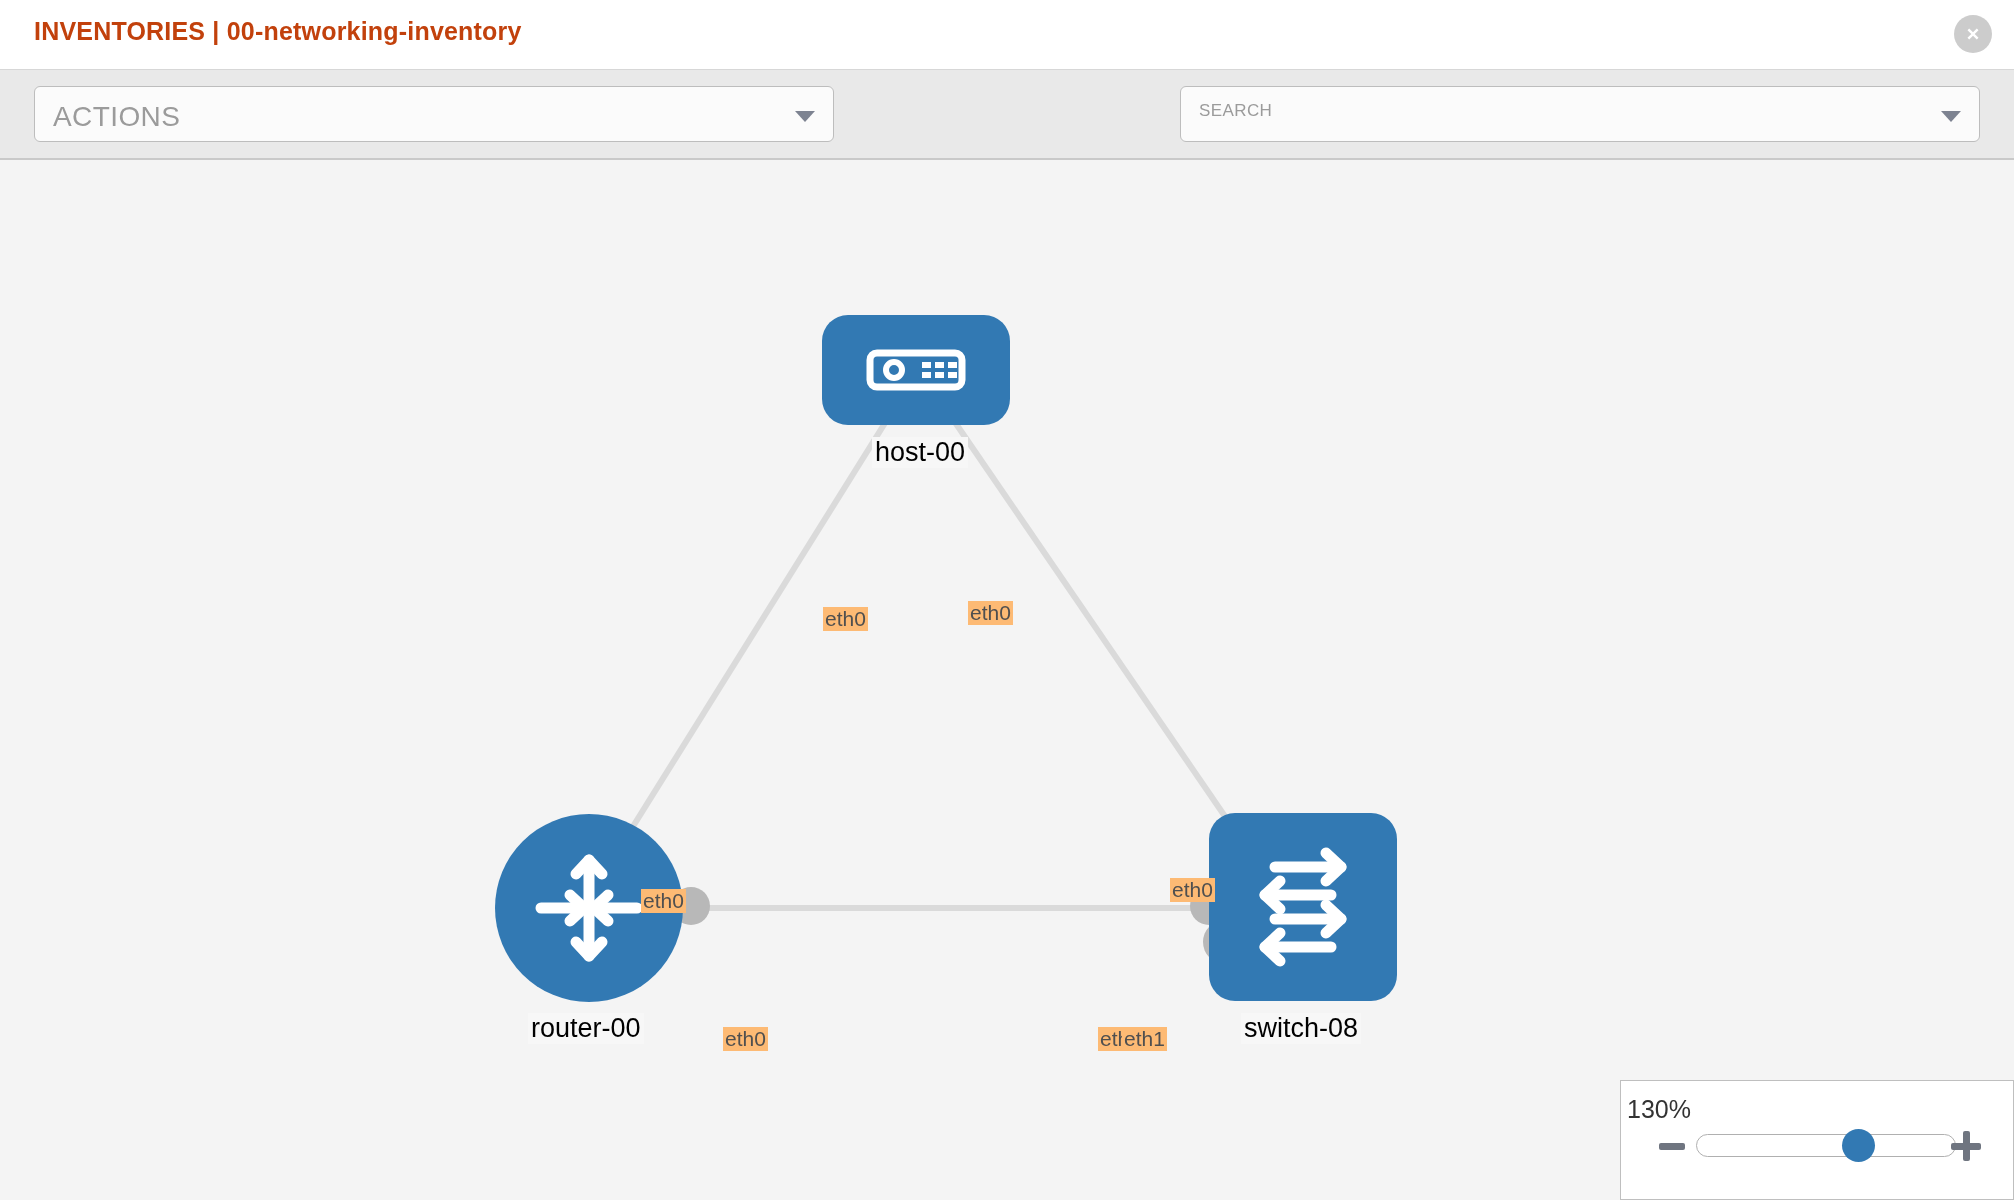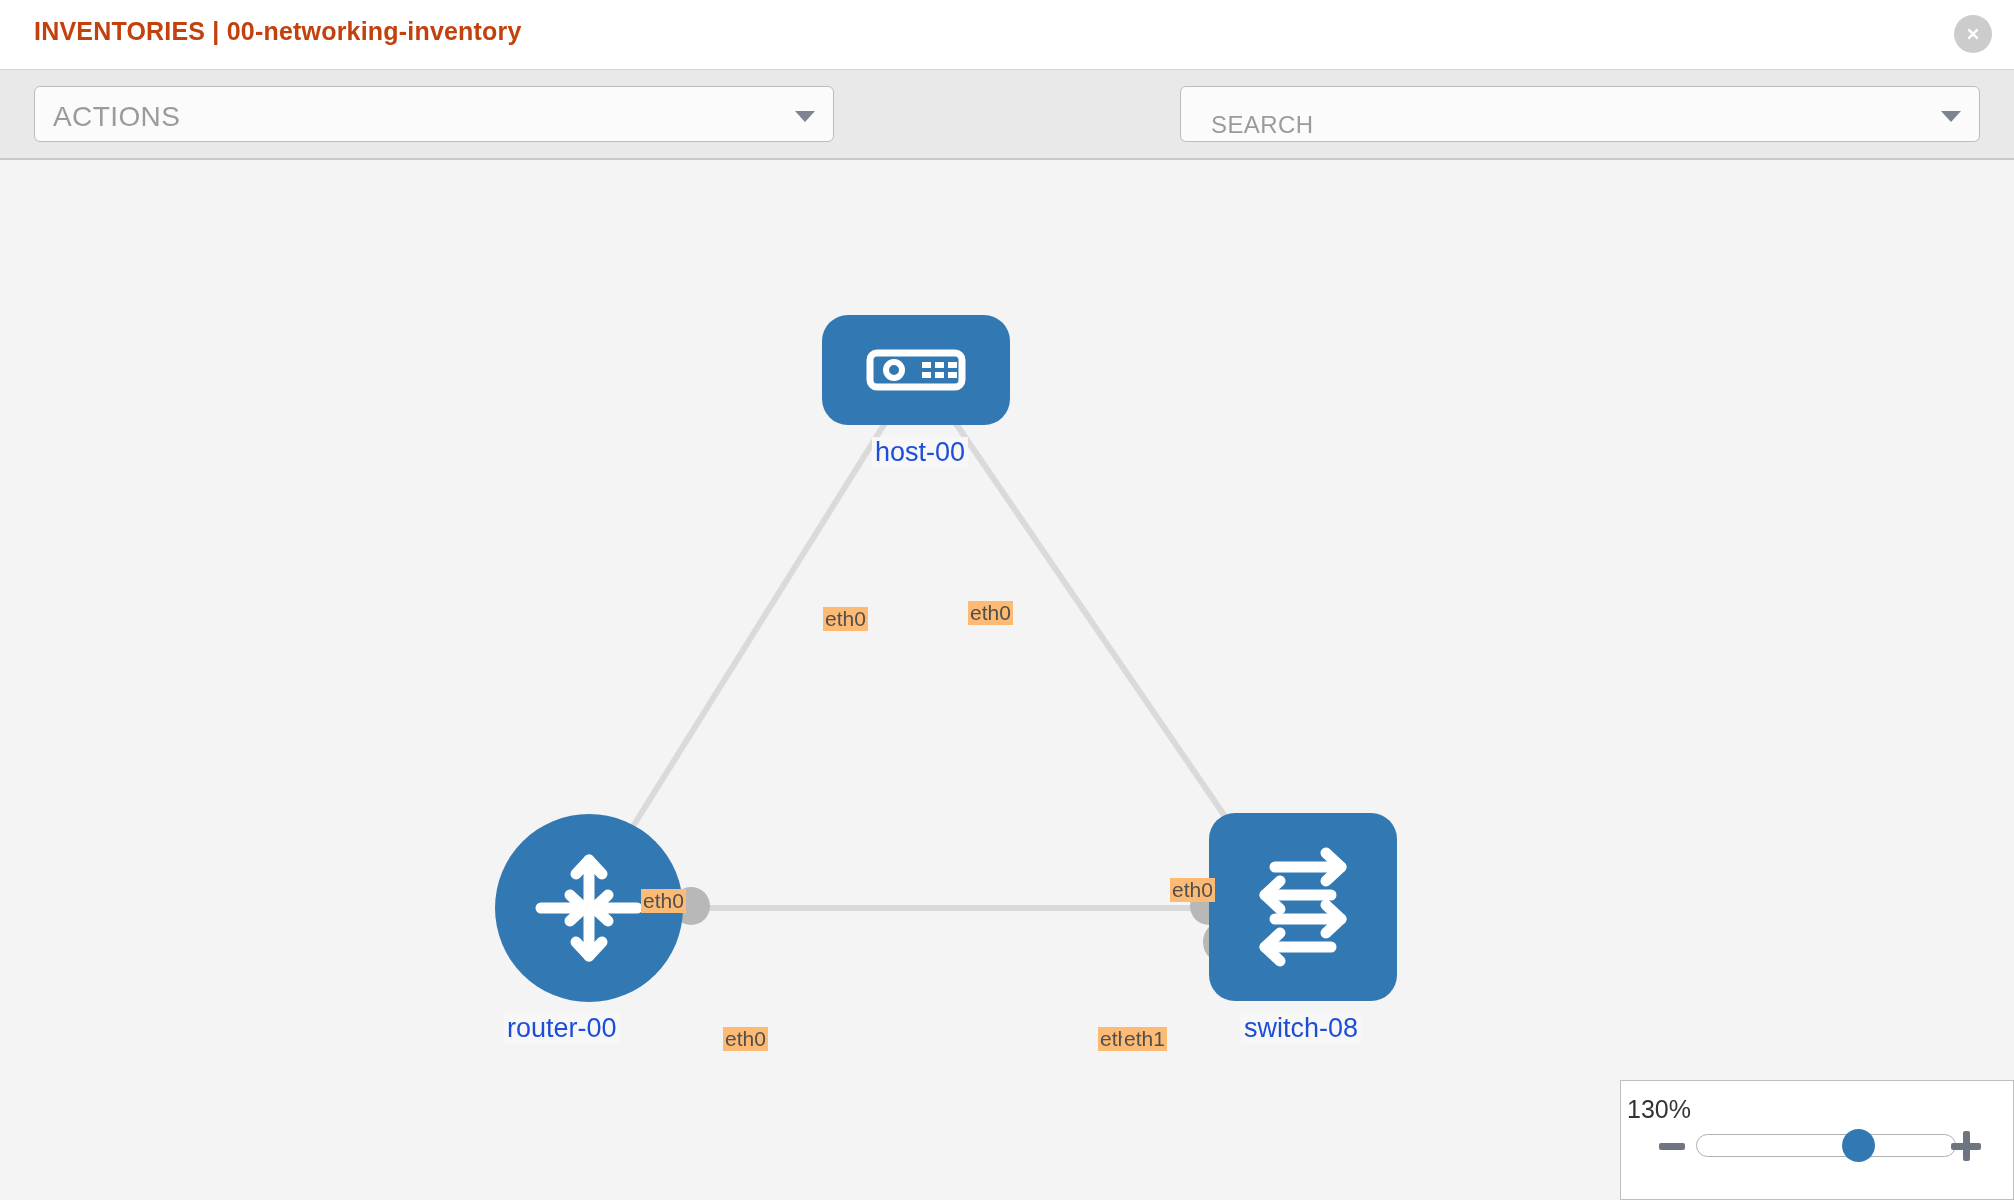--- a/index.html
+++ b/index.html
@@ -69,43 +69,43 @@
 
   .search-box {
     position: absolute; left: 1180px; top: 16px;
     width: 800px; height: 56px;
     background: #fbfbfb;
     border: 1px solid #bdbdbd;
     border-radius: 6px;
     cursor: text;
   }
   .search-box .label {
-    position: absolute; left: 18px; top: 24px;
-    font-size: 24px; color: #9b9b9b; letter-spacing: 0.4px; margin-left: 12px;
+    position: absolute; left: 18px; top: 14px;
+    font-size: 17px; color: #9b9b9b; letter-spacing: 0.4px;
   }
 
   
   .canvas {
     position: absolute; left: 0; top: 160px;
     width: 2014px; height: 1040px;
     background: #f4f4f4;
     overflow: hidden;
   }
   #topology-svg { position: absolute; left: 0; top: 0; }
 
   .edge-label {
     position: absolute;
     font-size: 21px; color: #4f4f4f;
     background: #fdba74;
     padding: 0 2px;
     white-space: nowrap;
   }
   .node-label {
     position: absolute;
-    font-size: 27px; color: #1d4ed8;
+    font-size: 27px; color: #000000;
     background: #f7f7f7;
     padding: 0 3px;
     white-space: nowrap;
   }
 
   
   .node {
     position: absolute;
     background: #3279b3;
     display: flex; align-items: center; justify-content: center;
@@ -242,21 +242,21 @@
           <path d="M47 94 L60 108 L73 94"></path>
 
           <path d="M12 60 L55 60"></path>
           <path d="M41 47 L55 60 L41 73"></path>
 
           <path d="M108 60 L65 60"></path>
           <path d="M79 47 L65 60 L79 73"></path>
         </g>
       </svg>
     </div>
-    <div class="node-label" style="left:504px; top:853px;">router-00</div>
+    <div class="node-label" style="left:528px; top:853px;">router-00</div>
 
     <div class="node switch">
       <svg width="124" height="124" viewBox="0 0 124 124" aria-hidden="true">
         <g fill="none" stroke="#ffffff" stroke-width="11" stroke-linecap="round" stroke-linejoin="round">
 
           <path d="M34 22 L100 22"></path>
           <path d="M85 8 L100 22 L85 36"></path>
 
           <path d="M90 50 L24 50"></path>
           <path d="M39 36 L24 50 L39 64"></path>

